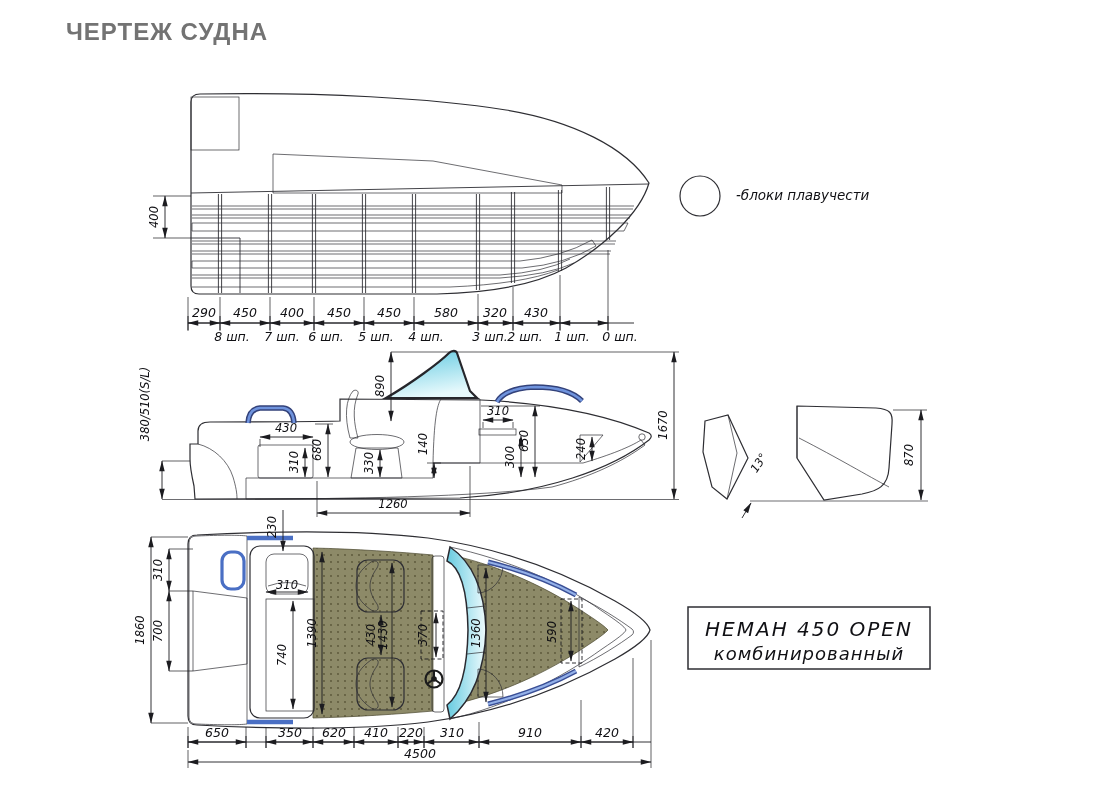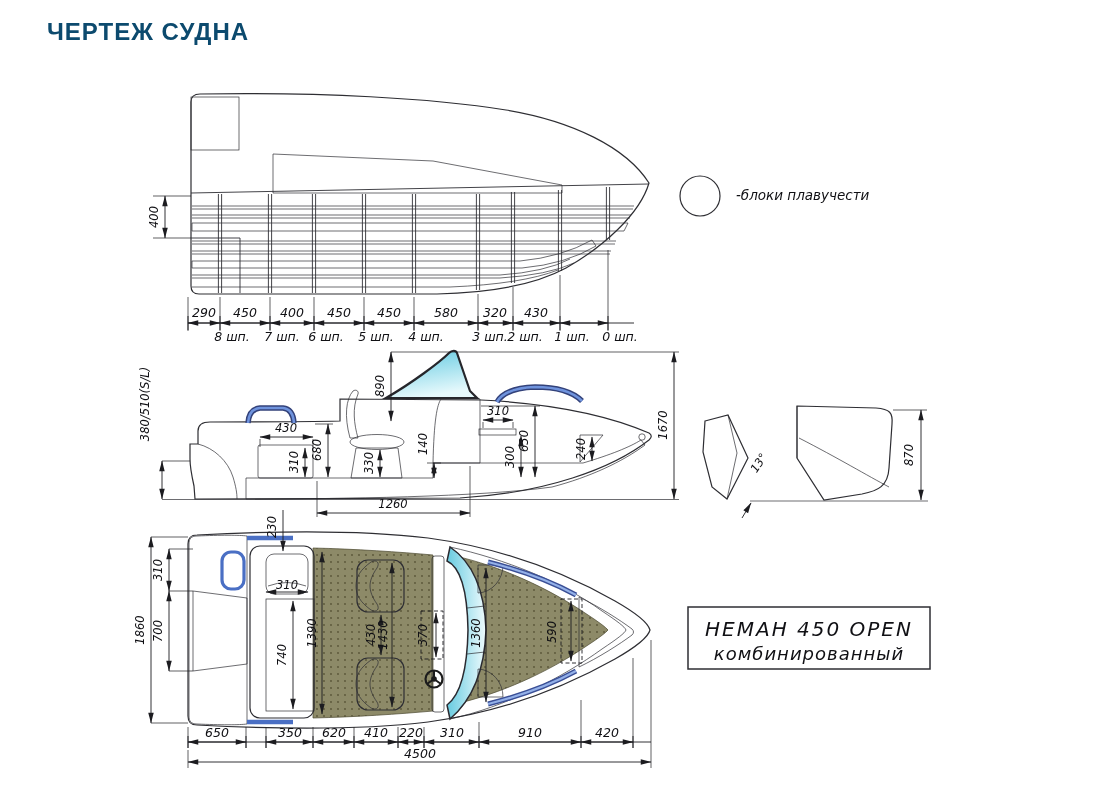--- a/index.html
+++ b/index.html
@@ -1,19 +1,19 @@
 <!DOCTYPE html>
 <html><head>
 <meta charset="utf-8">
 <style>
   html,body{margin:0;padding:0;background:#fff;}
   .page{position:relative;width:1111px;height:788px;background:#fff;overflow:hidden;
         font-family:"Liberation Sans",sans-serif;}
-  .title{position:absolute;left:47px;top:18px;font-size:24px;letter-spacing:1px;
-         color:#0c4a6e;font-weight:600;font-family:"Liberation Sans",sans-serif;}
+  .title{position:absolute;left:66px;top:18px;font-size:24px;letter-spacing:1px;
+         color:#737373;font-weight:600;font-family:"Liberation Sans",sans-serif;}
   svg{position:absolute;left:0;top:0;}
   .ln{stroke:#2e2e33;fill:none;stroke-width:1.2;}
   .thin{stroke:#2e2e33;fill:none;stroke-width:0.7;}
   .fr{stroke:#2e2e33;fill:none;stroke-width:0.9;}
   .dim{stroke:#1c1c20;stroke-width:0.9;fill:none;
        marker-start:url(#arr);marker-end:url(#arr);}
   .dimE{stroke:#1c1c20;stroke-width:0.9;fill:none;marker-end:url(#arr);}
   .ext{stroke:#1c1c20;stroke-width:0.7;fill:none;}
   .tick{stroke:#1c1c20;stroke-width:0.9;fill:none;}
   text.dt{font-family:"DejaVu Sans",sans-serif;font-style:italic;font-size:11.5px;

